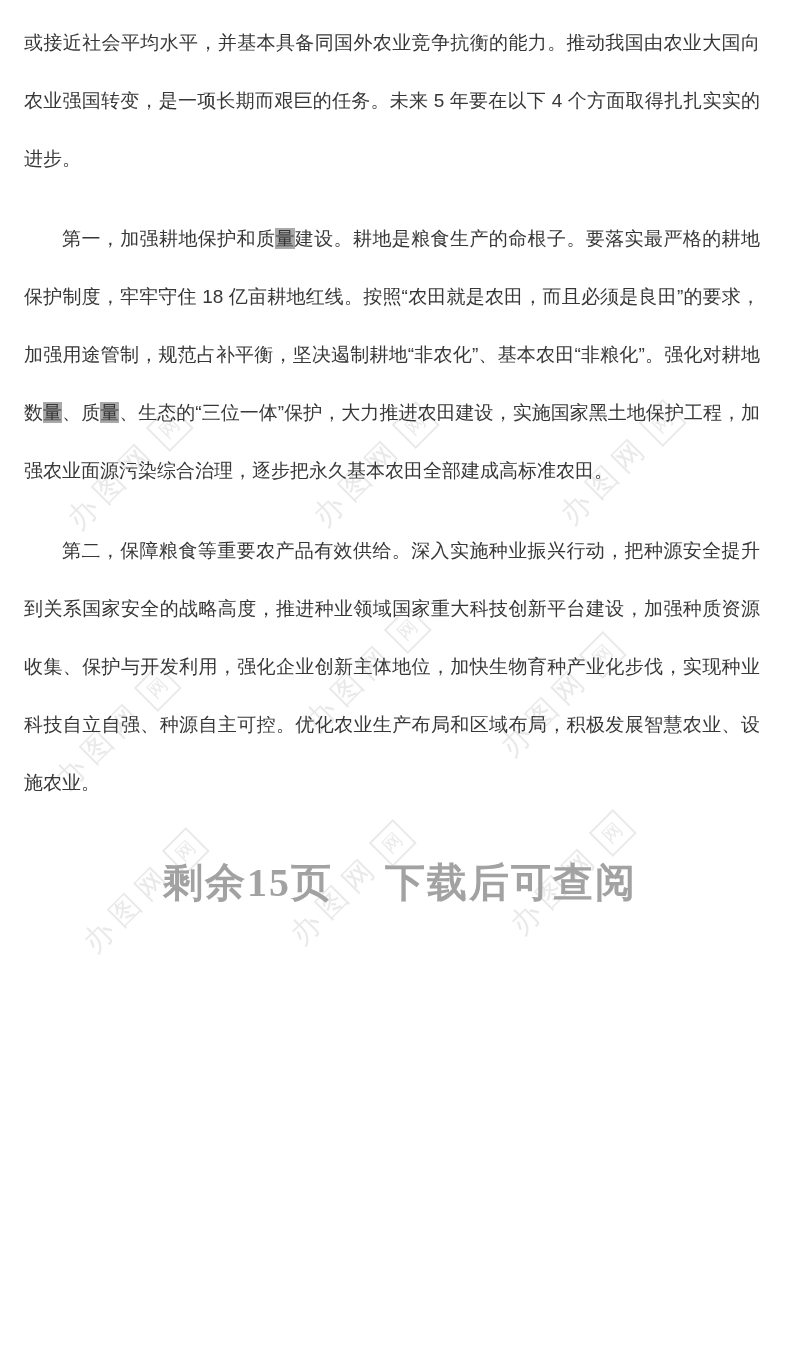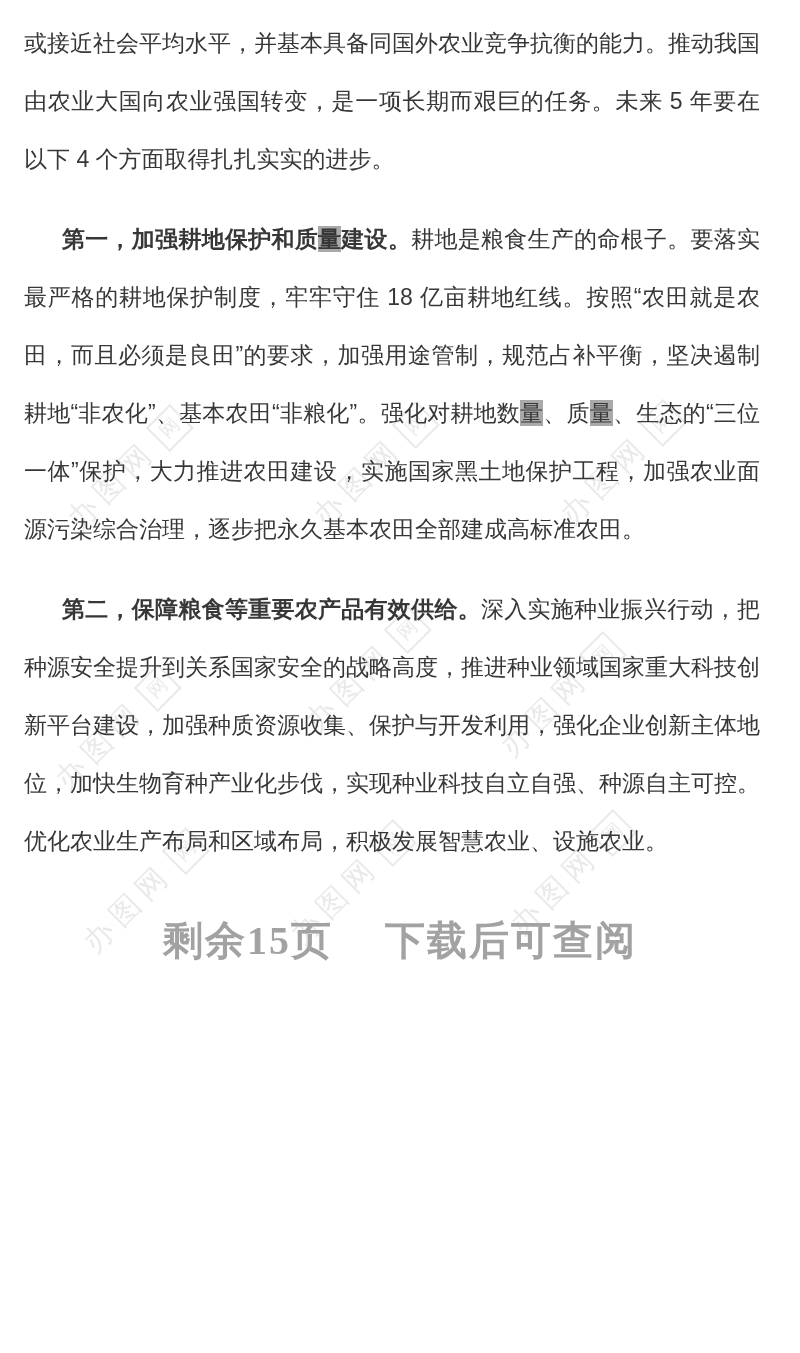--- a/index.html
+++ b/index.html
@@ -38,29 +38,29 @@
     align-items:center;
     justify-content:center;
     font-size:19px;
     letter-spacing:0;
     flex:0 0 auto;
   }
   .doc {
     position:relative;
     z-index:1;
     padding:14px 40px 0 24px;
-    font-size:23px;
+    font-size:19px;
     line-height:58px;
     color:#373737;
     text-align:justify;
   }
   .doc p { margin:0; }
   .doc p + p { margin-top:22px; }
   .doc p.indent { text-indent:38px; }
-  .lead { font-weight:bold; }
+  .lead { font-weight:normal; }
   .hl { background:#a9a9a9; }
   .footer {
     position:relative;
     z-index:1;
     margin-top:48px;
     text-align:center;
     font-family:"Liberation Serif","DejaVu Serif",serif;
     font-weight:bold;
     font-size:40px;
     line-height:46px;

